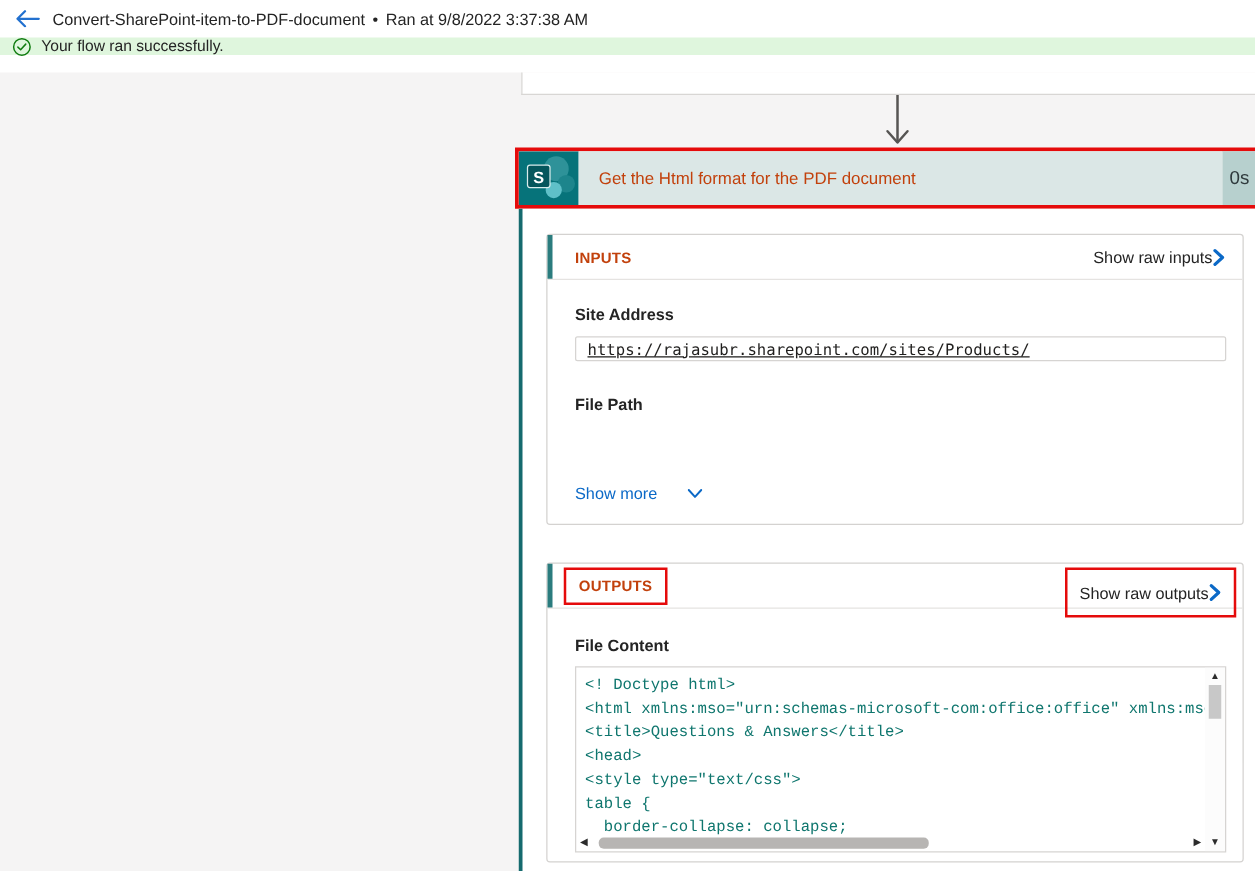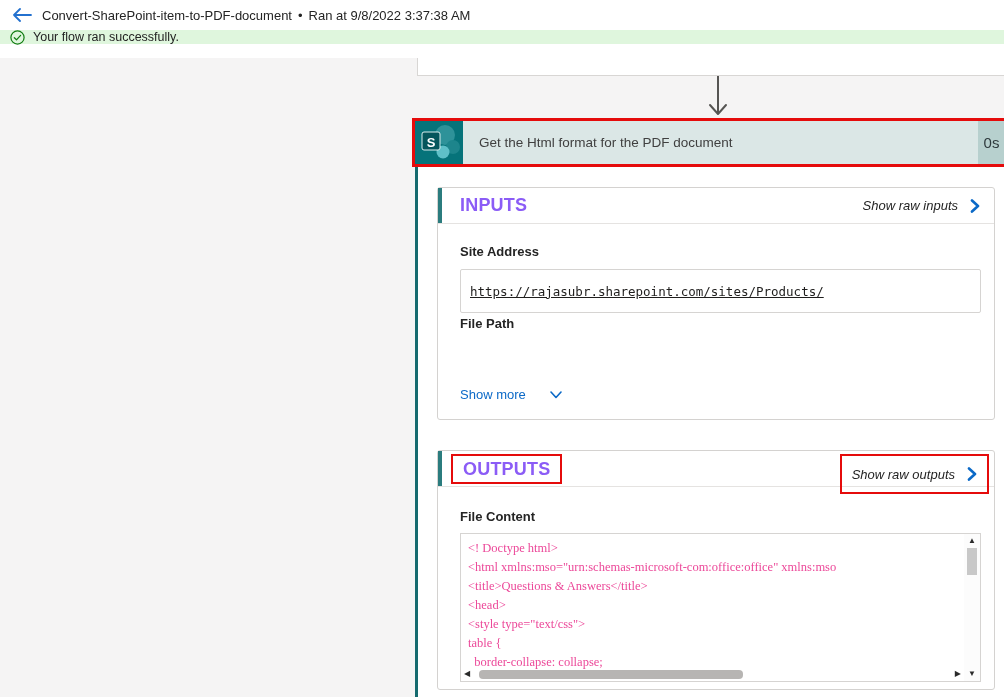--- a/index.html
+++ b/index.html
@@ -22,60 +22,60 @@
   
   .canvas { position:absolute; left:0; top:58px; width:1004px; height:639px; background:#f5f4f4; }
   .prev-card { position:absolute; left:417px; top:58px; right:-2px; height:18px;
     background:#ffffff; border-left:1px solid #d8d6d4; border-bottom:1px solid #d8d6d4; }
   .connector { position:absolute; left:704px; top:76px; }
   
   .action-header { position:absolute; left:412px; top:118px; right:-4px; height:49px;
     border:3px solid #e50b0b; display:flex; align-items:stretch; cursor:pointer; }
   .sp-tile { width:48px; flex:none; }
   .action-title-bar { flex:1; background:#dbe7e6; display:flex; align-items:center;
-    padding-left:16px; font-size:13.5px; color:#404040; }
+    padding-left:16px; font-size:13.5px; color:#c2410c; }
   .action-duration { width:27px; flex:none; background:#b7d0ce; display:flex;
     align-items:center; justify-content:center; font-size:15px; color:#2f3a3d; }
   
   .card-body { position:absolute; left:415px; top:167px; right:-4px; height:534px;
     background:#ffffff; border-left:3px solid #156a6e; }
   
   .section-box { position:absolute; left:437px; width:558px; background:#ffffff;
     border:1px solid #d4d2d0; border-radius:3px; }
   .inputs-box { top:187px; height:233px; }
   .outputs-box { top:450px; height:240px; }
   .sec-header { position:relative; height:36px; border-bottom:1px solid #e5e3e1;
     display:flex; align-items:center; }
   .accent { position:absolute; left:0; top:0; width:4px; height:100%; background:#2b7c7e; }
-  .sec-title { margin-left:22px; font-size:18px; font-weight:600; letter-spacing:.2px; color:#8b5cf6; }
+  .sec-title { margin-left:22px; font-size:12px; font-weight:600; letter-spacing:.2px; color:#c2410c; }
   .raw-link { margin-left:auto; margin-right:14px; display:flex; align-items:center;
-    gap:12px; cursor:pointer; font-size:13px; color:#242424;font-style:italic; }
+    cursor:pointer; font-size:13px; color:#242424; }
   .red-frame { border:2.5px solid #e50b0b; }
   .outputs-title-frame { position:absolute; left:13px; top:3px; height:30px;
     display:flex; align-items:center; padding:0 10px; }
   .outputs-title-frame .sec-title { margin-left:0; }
   .outputs-raw-frame { position:absolute; right:5px; top:3px; height:40px;
     display:flex; align-items:center; padding:0 10px; }
   .outputs-raw-frame .raw-link { margin:0; }
   
   .field-label { position:absolute; left:22px; font-size:13px; font-weight:600; color:#242424; }
-  .value-box { position:absolute; left:22px; width:521px; height:44px;
+  .value-box { position:absolute; left:22px; width:521px; height:20px;
     border:1px solid #d6d4d2; border-radius:2px; background:#fff; display:flex; align-items:center;
     font-family:"DejaVu Sans Mono", monospace; font-size:12.5px; color:#1f1e1d;
     padding-left:9px; white-space:nowrap; overflow:hidden; }
   .value-link { text-decoration:underline; }
   .show-more { position:absolute; left:22px; display:flex; align-items:center; gap:24px;
     color:#0b69c7; font-size:13px; cursor:pointer; }
   
   .code-box { position:absolute; left:22px; top:82px; width:521px; height:149px;
     border:1px solid #d6d4d2; background:#fff; overflow:hidden; }
   .code-pre { position:absolute; left:0; top:0; right:16px; bottom:0;
     padding:5px 0 0 7px; overflow:hidden; }
-  .code-line { font-family:Liberation Serif, serif; font-size:12.5px;
-    line-height:19px; white-space:pre; color:#ec4899; }
+  .code-line { font-family:Liberation Mono, monospace; font-size:12.5px;
+    line-height:19px; white-space:pre; color:#0f766e; }
   .vbar { position:absolute; right:0; top:0; width:16px; height:100%; background:#fcfcfc; }
   .vbar .arr { position:absolute; left:0; width:16px; text-align:center;
     font-size:8px; color:#2b2b2b; line-height:12px; cursor:pointer; }
   .vthumb { position:absolute; left:3px; top:14px; width:10px; height:27px; background:#c8c8c8; cursor:pointer; }
   .hbar { position:absolute; left:0; right:16px; bottom:0; height:14px; }
   .hbar .arr { position:absolute; top:0; font-size:8px; color:#2b2b2b; line-height:14px; cursor:pointer; }
   .hthumb { position:absolute; left:18px; top:2.5px; width:264px; height:9px;
     background:#b1afad; border-radius:4px; opacity:.92; cursor:pointer; }
 </style>
 </head>

